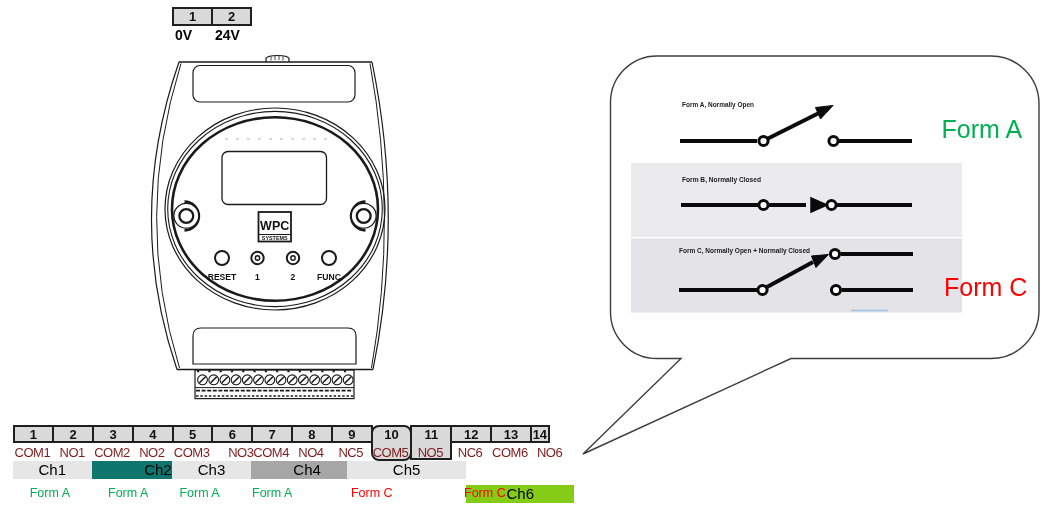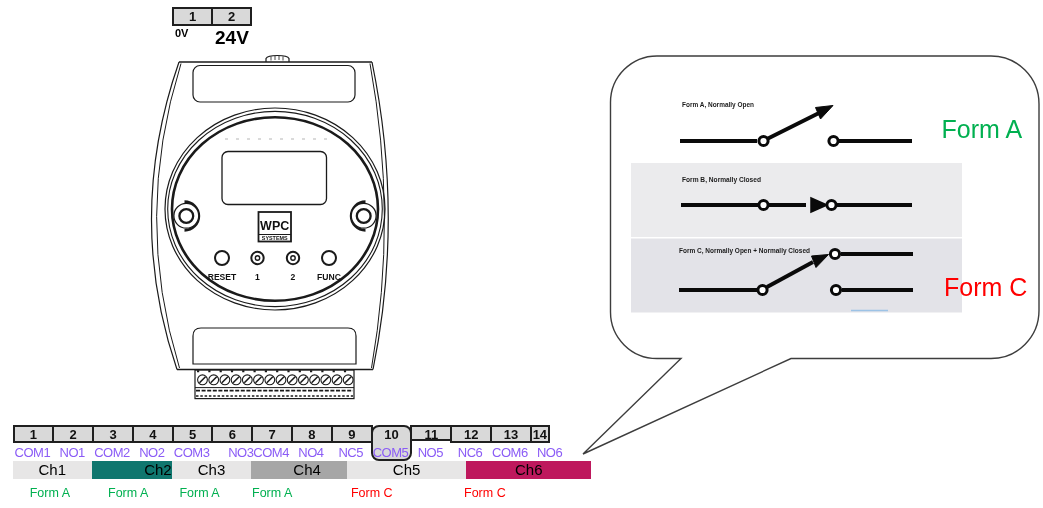--- a/index.html
+++ b/index.html
@@ -3,34 +3,34 @@
 <meta charset="utf-8">
 <style>
   html,body{margin:0;padding:0;}
   body{width:1043px;height:508px;position:relative;background:#fff;
        font-family:"Liberation Sans",sans-serif;overflow:hidden;}
   .abs{position:absolute;}
   .cellrow{position:absolute;display:flex;}
   .cell{box-sizing:border-box;border:2px solid #1f1f1f;background:#d9d9d9;
         font-weight:bold;font-size:13px;color:#111;text-align:center;
         margin-right:-2px;line-height:15px;}
-  .lbl{position:absolute;font-size:13px;letter-spacing:-0.5px;color:#8b5cf6;text-align:center;
+  .lbl{position:absolute;font-size:13px;letter-spacing:-0.5px;color:#7f1d1d;text-align:center;
        white-space:nowrap;transform:translateX(-50%);}
 </style>
 </head>
 <body>
 
 <div class="cellrow" style="left:172px;top:7px;">
   <div class="cell" style="width:41px;height:19px;">1</div>
   <div class="cell" style="width:41px;height:19px;">2</div>
 </div>
 
-<div class="abs" style="left:175px;top:26.5px;font-weight:bold;font-size:11px;">0V</div>
-
-<div class="abs" style="left:215px;top:26.5px;font-weight:bold;font-size:19px;">24V</div>
+<div class="abs" style="left:175px;top:26.5px;font-weight:bold;font-size:14px;">0V</div>
+
+<div class="abs" style="left:215px;top:26.5px;font-weight:bold;font-size:14px;">24V</div>
 
 <svg class="abs" style="left:145px;top:50px;" width="250" height="360" viewBox="145 50 250 360" fill="none" stroke="#1a1a1a">
 
   <path d="M266,62 v-3.5 q1.5,-3 11.5,-3 q10,0 11.5,3 V62" stroke-width="1.2"></path>
   <path d="M271,56.5 v4 M275,56 v4 M279,56 v4 M283,56.5 v4" stroke-width="0.8"></path>
 
   <path d="M179,62 H372" stroke-width="1.4"></path>
   <path d="M179,62 Q125,217 177,369.5" stroke-width="1.2"></path>
   <path d="M181,63.5 Q133,217 179.5,368" stroke-width="1"></path>
   <path d="M372,62 Q404,217 373,369.5" stroke-width="1.2"></path>
@@ -174,21 +174,21 @@
   <div class="cell" style="width:41.8px;height:18.6px;">1</div>
   <div class="cell" style="width:41.8px;height:18.6px;">2</div>
   <div class="cell" style="width:41.8px;height:18.6px;">3</div>
   <div class="cell" style="width:41.8px;height:18.6px;">4</div>
   <div class="cell" style="width:41.8px;height:18.6px;">5</div>
   <div class="cell" style="width:41.8px;height:18.6px;">6</div>
   <div class="cell" style="width:41.8px;height:18.6px;">7</div>
   <div class="cell" style="width:41.8px;height:18.6px;">8</div>
   <div class="cell" style="width:41.8px;height:18.6px;">9</div>
   <div class="cell" style="width:41.8px;height:36px;border-radius:8px;">10</div>
-  <div class="cell" style="width:41.8px;height:16px;">11</div>
+  <div class="cell" style="width:41.8px;height:35px;">11</div>
   <div class="cell" style="width:41.8px;height:18.6px;">12</div>
   <div class="cell" style="width:41.8px;height:18.6px;">13</div>
   <div class="cell" style="width:20px;height:18.6px;">14</div>
 </div>
 
 <div class="lbl" style="left:32.4px;top:444.5px;">COM1</div>
 
 <div class="lbl" style="left:72.2px;top:444.5px;">NO1</div>
 
 <div class="lbl" style="left:112.0px;top:444.5px;">COM2</div>
@@ -220,21 +220,21 @@
   <div style="width:79.6px;height:18.5px;background:#e7e6e6;">Ch1</div>
 
   <div style="width:79.6px;height:18.5px;background:#0f766e;text-align:right;">Ch2</div>
 
   <div style="width:79.6px;height:18.5px;background:#e7e6e6;">Ch3</div>
 
   <div style="width:79.6px;height:18.5px;background:#a6a6a6;padding-left:16px;">Ch4</div>
 
   <div style="width:119.4px;height:18.5px;background:#e7e6e6;">Ch5</div>
 
-  <div style="width:125px;height:18.5px;background:#be185d;">Ch6</div>
+  <div style="width:108px;height:18.5px;background:#84cc16;margin-top:24px;">Ch6</div>
 </div>
 
 <div class="abs" style="left:29.7px;top:486px;color:#00B050;font-size:12.5px;">Form A</div>
 
 <div class="abs" style="left:108px;top:486px;color:#00B050;font-size:12.5px;">Form A</div>
 
 <div class="abs" style="left:179.4px;top:486px;color:#00B050;font-size:12.5px;">Form A</div>
 
 <div class="abs" style="left:252px;top:486px;color:#00B050;font-size:12.5px;">Form A</div>
 

